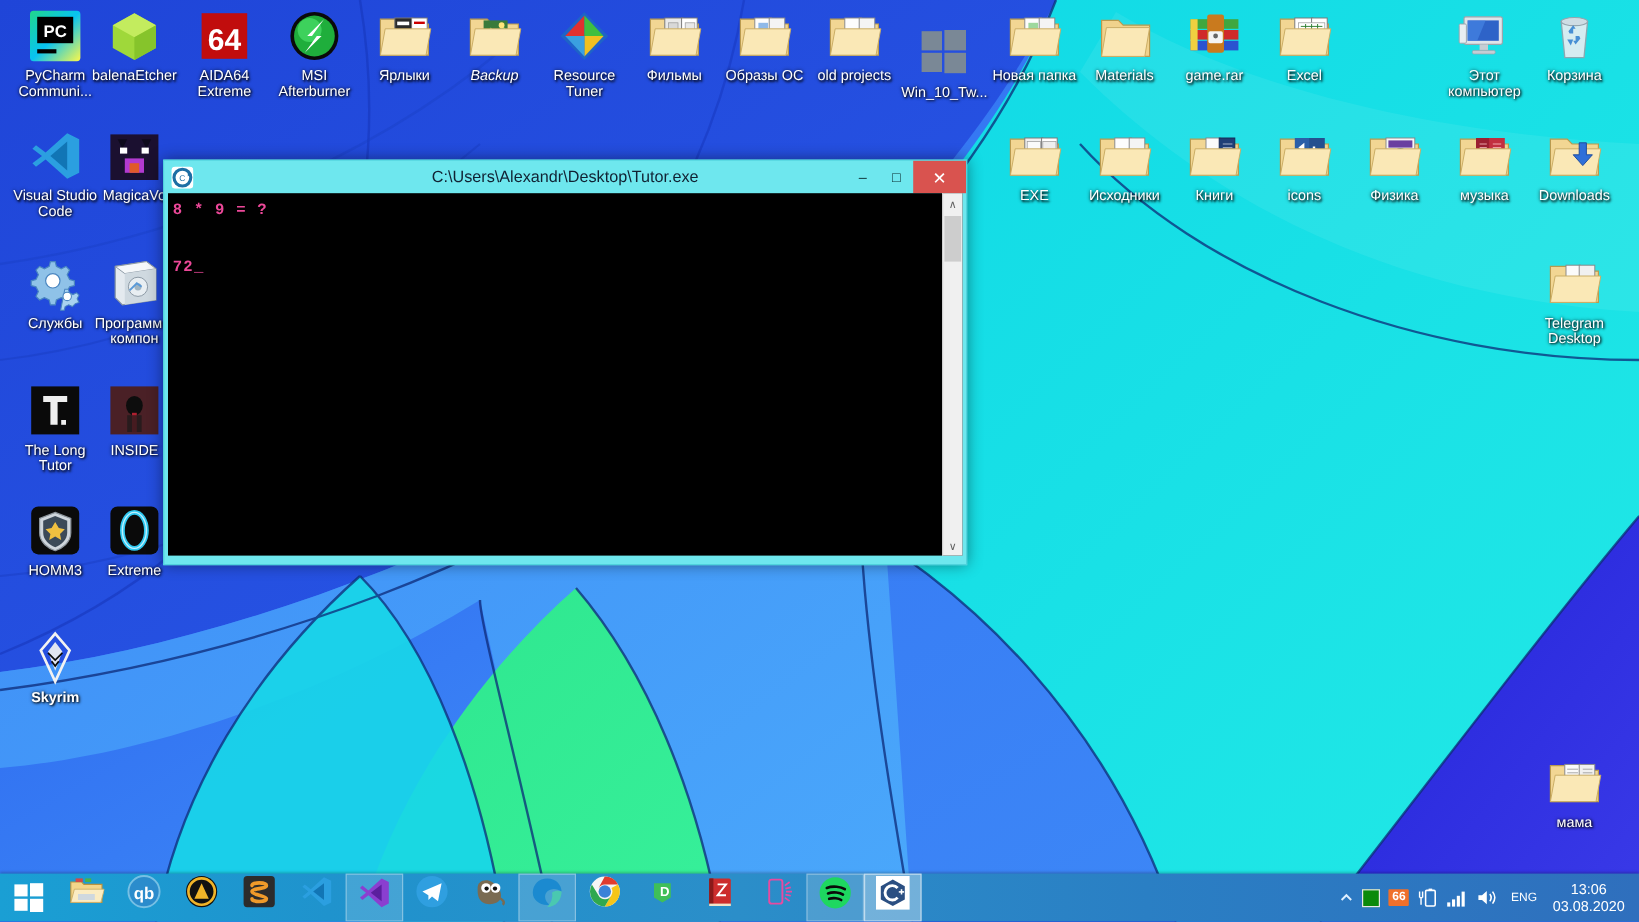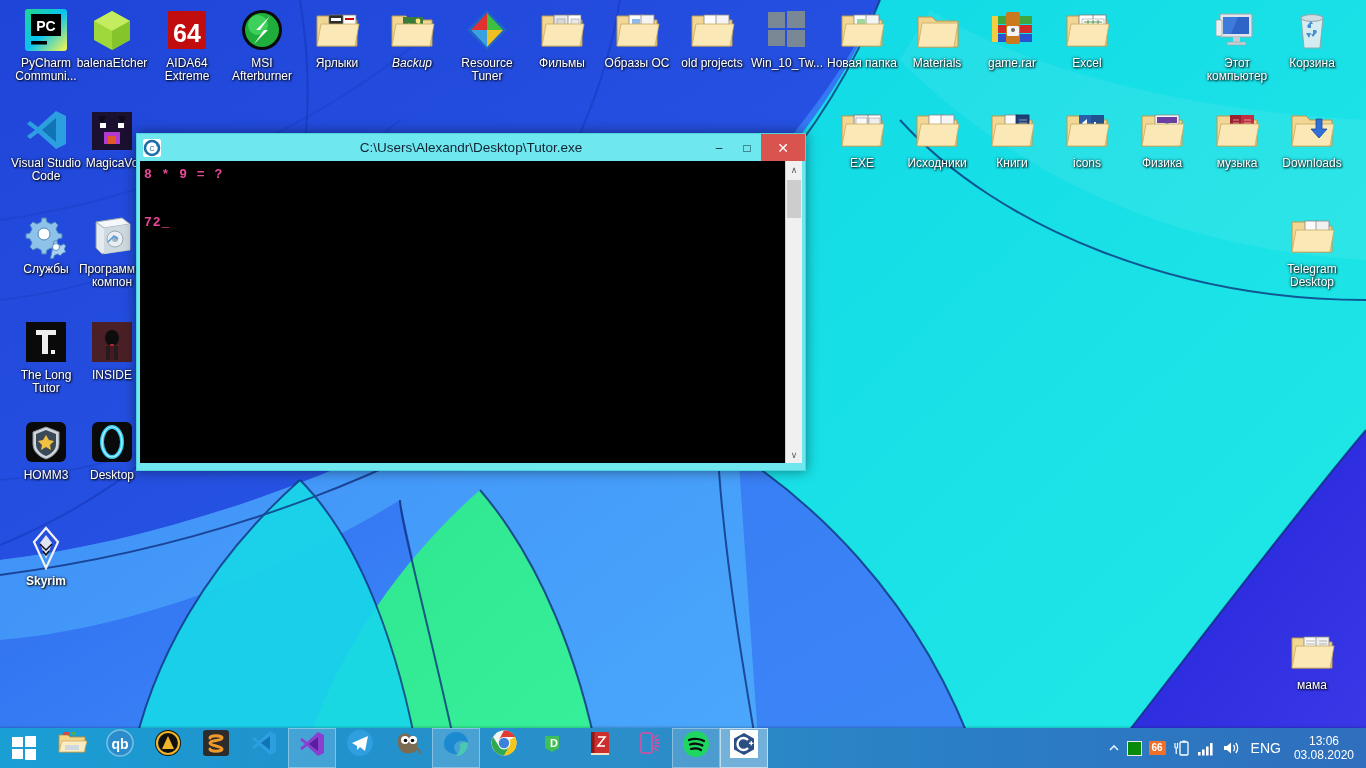--- a/index.html
+++ b/index.html
@@ -139,21 +139,21 @@
   .taskitem svg, .taskitem .ic { width:30px; height:30px; display:block; }
   #tray {
     margin-left:auto;
     display:flex; align-items:center;
     padding-right:6px;
     gap:7px;
     color:#fff;
     font-size:11px;
   }
   #tray .tbtn { display:flex; align-items:center; justify-content:center; cursor:default; }
-  #tray-lang { font-size:14px; padding:0 4px; }
+  #tray-lang { font-size:10px; padding:0 4px; }
   #clock {
     text-align:center; line-height:14px; font-size:12px; padding:0 6px 0 2px;
     cursor:default;
   }
   .badge66 {
     background:#f0702a; color:#fff; font-size:10px; font-weight:bold;
     padding:1px 2px; border-radius:1px; line-height:12px;
     min-width:17px; text-align:center;
   }
   .greensq { width:15px; height:15px; background:#0a8a0a; border:1px solid #e8e8e8; }
@@ -363,21 +363,21 @@
       <path d="M4 10 L18 10 L22 14 L44 14 L44 40 L4 40 Z" fill="#f2d693" stroke="#b99a4f" stroke-width="1"></path>
       <rect x="16" y="9" width="14" height="22" fill="#fdfdfd" stroke="#888" stroke-width=".8"></rect>
       <rect x="28" y="9" width="13" height="22" fill="#f4f4f4" stroke="#888" stroke-width=".8"></rect>
       <path d="M20 22 l4 -4 l0 8 Z" fill="#2f7fd0"></path>
           <path d="M33 22 l4 -4 l0 8 Z" fill="#2f7fd0"></path>
       <path d="M4 40 L8 18 L46 18 L42 40 Z" fill="#fae8b6" stroke="#c9ab63" stroke-width="0.8"></path>
     </svg>
       </div>
       <div class="lbl">old projects</div>
     </div>
-    <div class="dicon" style="left: 749px; top: 6px;">
+    <div class="dicon" style="left: 749px; top: 20px;">
       <div class="glyph">
         <svg viewBox="0 0 48 48">
       <rect x="5" y="6" width="17" height="16" fill="#7a8896"></rect>
       <rect x="24" y="5" width="18" height="17" fill="#7a8896"></rect>
       <rect x="5" y="24" width="17" height="16" fill="#7a8896"></rect>
       <rect x="24" y="24" width="18" height="17" fill="#7a8896"></rect>
     </svg>
       </div>
       <div class="lbl">Win_10_Tw...</div>
     </div>
@@ -654,21 +654,21 @@
       <div class="lbl">HOMM3</div>
     </div>
     <div class="dicon" style="left: 74px; top: 418px;">
       <div class="glyph">
         <svg viewBox="0 0 48 48">
       <rect x="4" y="4" width="40" height="40" rx="6" fill="#0a0a0a"></rect>
       <ellipse cx="24" cy="24" rx="10" ry="15" fill="none" stroke="#2fc8f0" stroke-width="4"></ellipse>
       <ellipse cx="24" cy="24" rx="10" ry="15" fill="none" stroke="#bdf0ff" stroke-width="1.2"></ellipse>
     </svg>
       </div>
-      <div class="lbl">Desktop</div>
+      <div class="lbl">Extreme</div>
     </div>
     <div class="dicon" style="left: 8px; top: 524px; font-weight: bold;">
       <div class="glyph">
         <svg viewBox="0 0 48 48">
       <path d="M24 4 L36 18 L24 44 L12 18 Z" fill="none" stroke="#f2f2f2" stroke-width="2.2"></path>
       <path d="M24 11 L30 19 L24 35 L18 19 Z" fill="#f2f2f2" opacity=".92"></path>
       <path d="M18 20 l6 6 l6 -6 M21 27 l3 4 l3 -4" stroke="#0a0a0a" stroke-width="1.4" fill="none"></path>
     </svg>
       </div>
       <div class="lbl">Skyrim</div>

